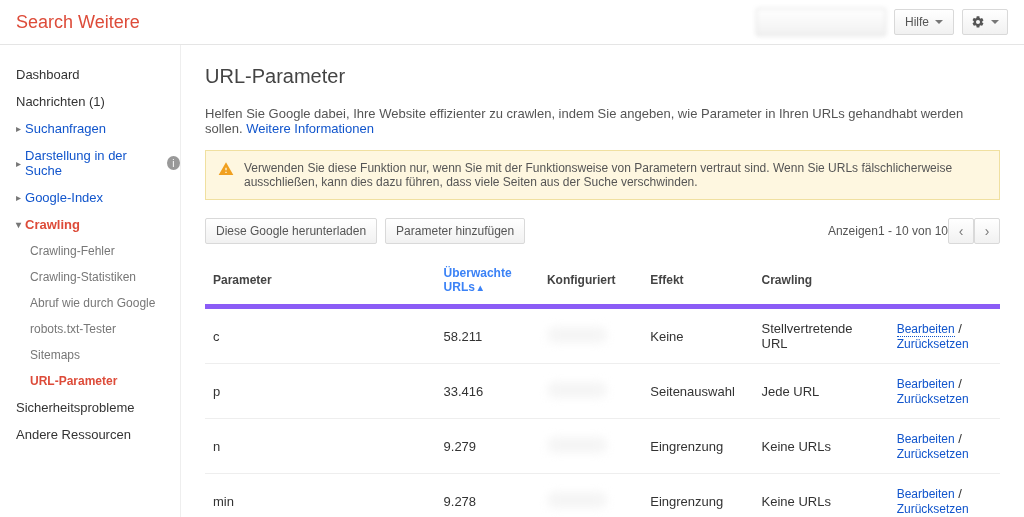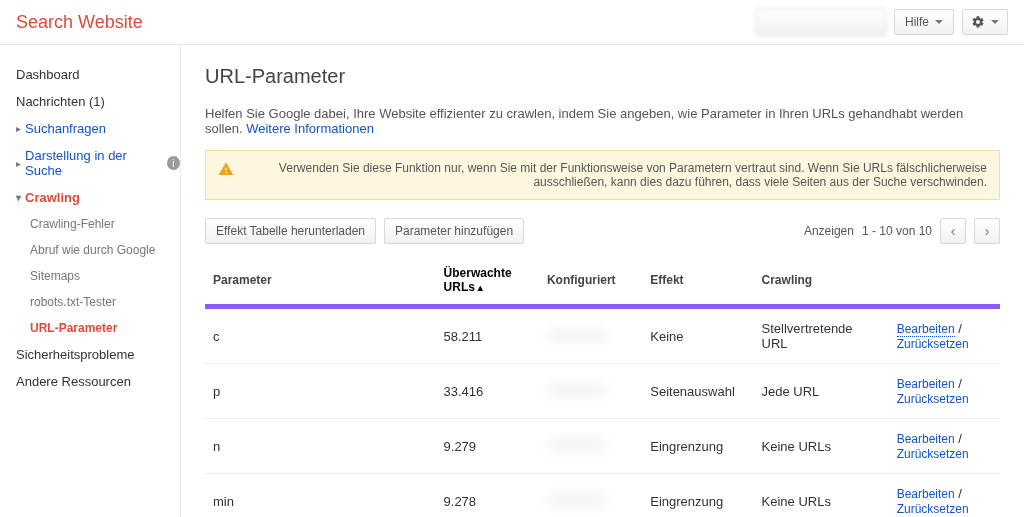--- a/index.html
+++ b/index.html
@@ -19,40 +19,40 @@
 .nav-item.section.open::before { content: "\25BE"; }
 .nav-item.section.active-sec { color: #dd4b39; font-weight: bold; }
 .nav-sub { padding-left: 14px; text-align: center; }
 .nav-sub .nav-item { color: #777; font-size: 12px; }
 .nav-sub .nav-item.active { color: #dd4b39; font-weight: bold; }
 .info-icon { display: inline-flex; width: 14px; height: 14px; background: #999; color: #fff; border-radius: 50%; font-size: 10px; align-items: center; justify-content: center; margin-left: 4px; }
 .main { flex: 1; padding: 20px 24px; border-left: 1px solid #eee; }
 h1 { font-size: 20px; font-weight: 400; color: #444; margin-bottom: 18px; }
 .desc { font-size: 13px; color: #555; margin-bottom: 14px; }
 .desc a { color: #15c; text-decoration: none; text-align: right; }
-.alert { background: #fef7e0; border: 1px solid #f0e0a0; padding: 10px 12px; display: flex; gap: 10px; font-size: 12px; color: #555; margin-bottom: 18px; text-align: right; }
+.alert { background: #fef7e0; border: 1px solid #f0e0a0; padding: 10px 12px; display: flex; gap: 10px; font-size: 12px; color: #555; margin-bottom: 18px; }
 .alert-icon { width: 16px; height: 16px; flex-shrink: 0; }
 .toolbar { display: flex; align-items: center; gap: 8px; margin-bottom: 12px; }
-.toolbar-right { margin-left: auto; display: flex; align-items: center; gap: 8px; font-size: 12px; color: #555; }
+.toolbar-right { margin-left: auto; display: flex; align-items: center; font-size: 12px; color: #555; }
 .pager-btn { width: 26px; height: 26px; border: 1px solid #d9d9d9; background: linear-gradient(#fff,#f1f1f1); border-radius: 2px; display: inline-flex; align-items: center; justify-content: center; cursor: pointer; color: #777; font-size: 14px; }
 table { width: 100%; border-collapse: collapse; }
 th { text-align: left; font-size: 12px; font-weight: bold; color: #444; padding: 10px 8px; border-bottom: 5px solid #8b5cf6; }
-th.sorted { color: #000000; }
+th.sorted { color: #3b82f6; }
 th.sorted::after { content: " \25B4"; font-size: 10px; }
 td { padding: 12px 8px; border-bottom: 1px solid #eee; font-size: 13px; color: #333; vertical-align: middle; }
 .blurred { filter: blur(4px); color: #aaa; background: #f5f5f5; border-radius: 10px; display: inline-block; width: 60px; height: 16px; }
 .action-link { color: #15c; text-decoration: none; font-size: 12px; cursor: pointer; margin-top: 36px; }
 .action-link.dotted { border-bottom: 1px dotted #15c; }
 .action-sep { color: #333; }
 </style>
 </head>
 <body>
 
 <div class="header">
-  <div class="logo">Search Website</div>
+  <div class="logo">Search Weitere</div>
   <div class="header-right">
     <div class="site-select"></div>
     <button class="btn btn-caret">
         <span>Hilfe</span>
       </button>
     <button class="btn btn-caret gear-btn">
       <svg width="14" height="14" viewBox="0 0 24 24" fill="#555">
           <path d="M19.14,12.94a7.14,7.14,0,0,0,0-1.88l2.03-1.58a.5.5,0,0,0,.12-.63l-1.92-3.32a.5.5,0,0,0-.6-.22l-2.39.96a7.03,7.03,0,0,0-1.62-.94l-.36-2.54A.5.5,0,0,0,13.91,2H10.09a.5.5,0,0,0-.49.42L9.24,4.96a7.03,7.03,0,0,0-1.62.94l-2.39-.96a.5.5,0,0,0-.6.22L2.71,8.48a.5.5,0,0,0,.12.63l2.03,1.58a7.14,7.14,0,0,0,0,1.88L2.83,14.15a.5.5,0,0,0-.12.63l1.92,3.32a.5.5,0,0,0,.6.22l2.39-.96a7.03,7.03,0,0,0,1.62.94l.36,2.54a.5.5,0,0,0,.49.42h3.82a.5.5,0,0,0,.49-.42l.36-2.54a7.03,7.03,0,0,0,1.62-.94l2.39.96a.5.5,0,0,0,.6-.22l1.92-3.32a.5.5,0,0,0-.12-.63ZM12,15.5A3.5,3.5,0,1,1,15.5,12,3.5,3.5,0,0,1,12,15.5Z"></path>
         </svg>
     </button>
@@ -61,26 +61,28 @@
 
 <div class="container">
   <nav class="sidebar">
     <div class="nav-item">Dashboard</div>
     <div class="nav-item">Nachrichten (1)</div>
     <div class="nav-item section">Suchanfragen</div>
     <div class="nav-item section">
         <span>Darstellung in der Suche</span>
         <span class="info-icon">i</span>
       </div>
+    <div class="nav-item section">Google-Index</div>
     <div class="nav-item section open active-sec">Crawling</div>
     <div class="nav-sub">
       <div class="nav-item">Crawling-Fehler</div>
+      <div class="nav-item">Crawling-Statistiken</div>
       <div class="nav-item">Abruf wie durch Google</div>
+      <div class="nav-item">robots.txt-Tester</div>
       <div class="nav-item">Sitemaps</div>
-      <div class="nav-item">robots.txt-Tester</div>
       <div class="nav-item active">URL-Parameter</div>
     </div>
     <div class="nav-item">Sicherheitsprobleme</div>
     <div class="nav-item">Andere Ressourcen</div>
   </nav>
 
   <main class="main">
     <h1>URL-Parameter</h1>
     <p class="desc">
       <span>Helfen Sie Google dabei, Ihre Website effizienter zu crawlen, indem Sie angeben, wie Parameter in Ihren URLs gehandhabt werden sollen.</span>
@@ -88,21 +90,21 @@
     </p>
 
     <div class="alert">
       <svg class="alert-icon" viewBox="0 0 24 24" fill="#f0a020">
           <path d="M1 21h22L12 2 1 21zm12-3h-2v-2h2v2zm0-4h-2v-4h2v4z"></path>
         </svg>
       <span>Verwenden Sie diese Funktion nur, wenn Sie mit der Funktionsweise von Parametern vertraut sind. Wenn Sie URLs fälschlicherweise ausschließen, kann dies dazu führen, dass viele Seiten aus der Suche verschwinden.</span>
     </div>
 
     <div class="toolbar">
-      <button class="btn">Effekt Tabelle herunterladen</button>
+      <button class="btn">Diese Google herunterladen</button>
       <button class="btn">Parameter hinzufügen</button>
       <div class="toolbar-right">
         <span>Anzeigen</span>
         <span>1 - 10 von 10</span>
         <span class="pager-btn">‹</span>
         <span class="pager-btn">›</span>
       </div>
     </div>
 
     <table>

